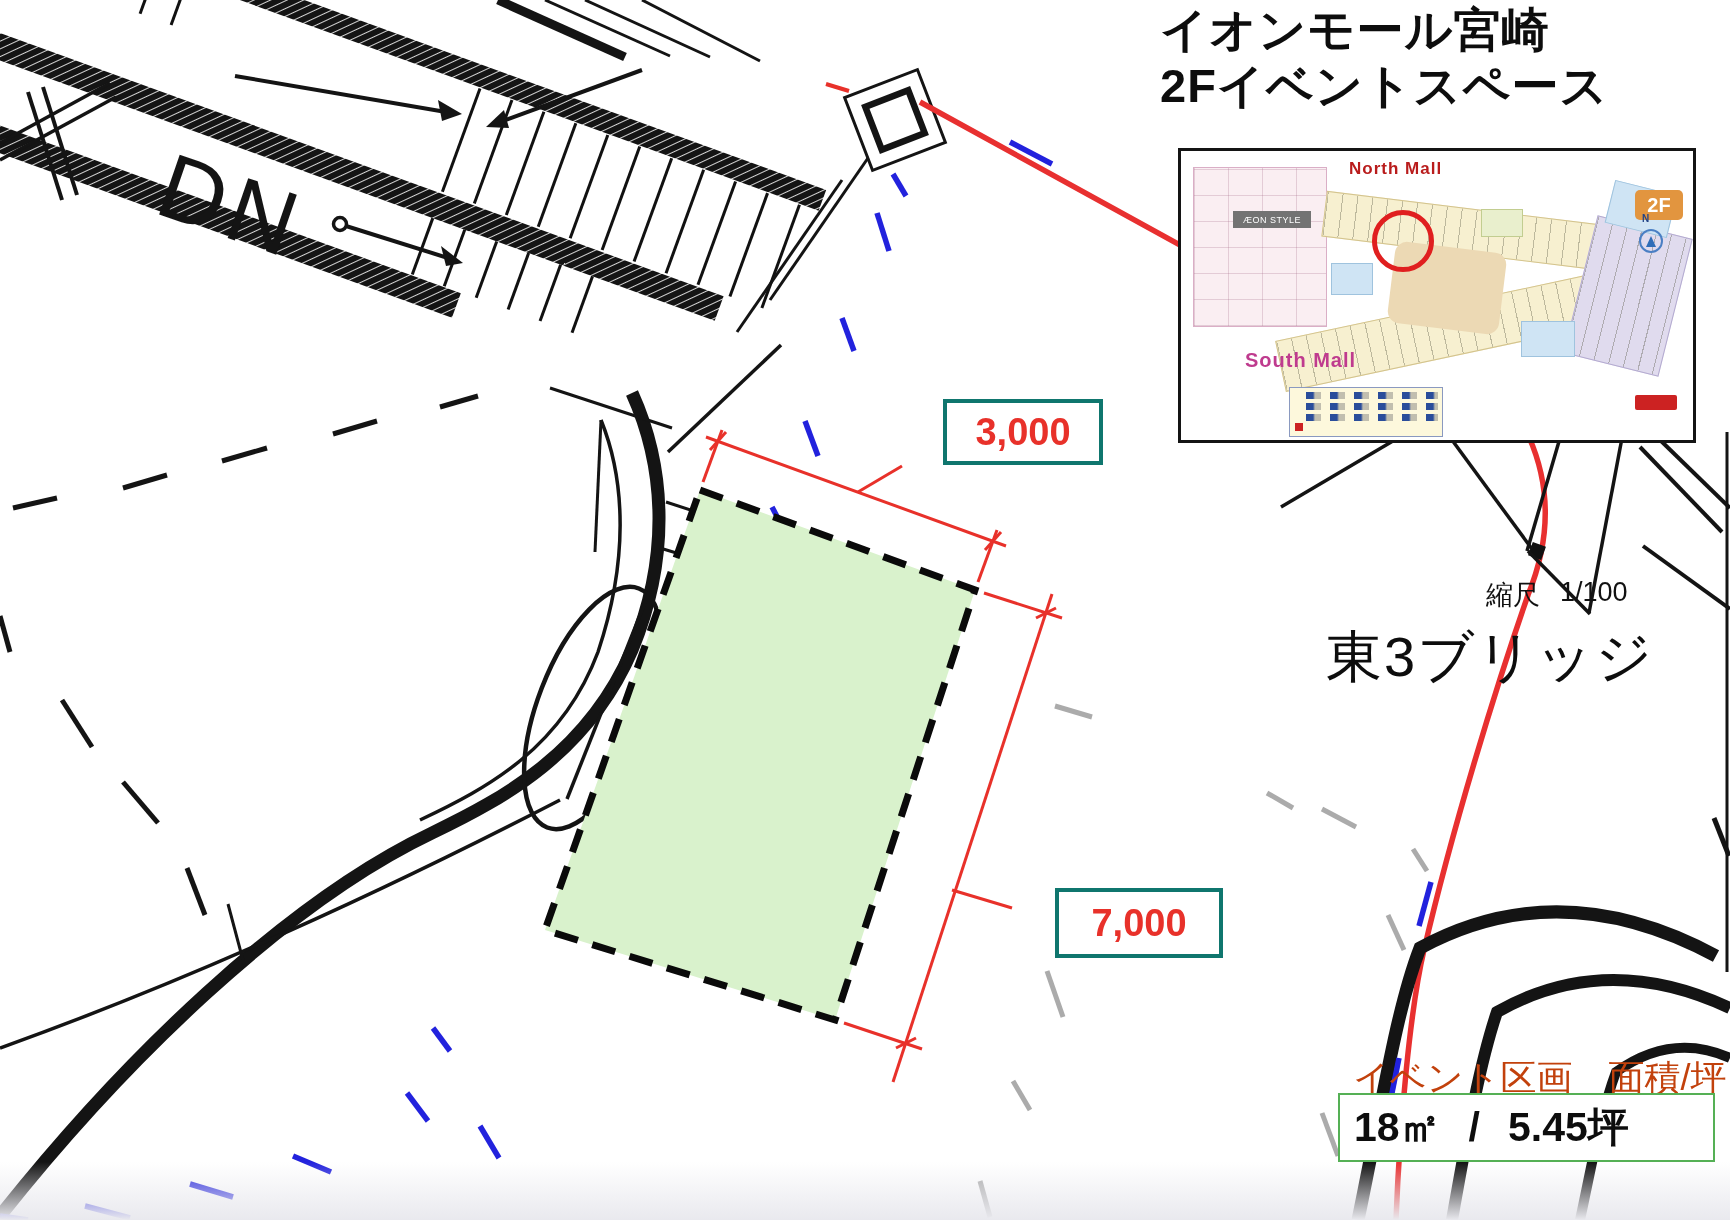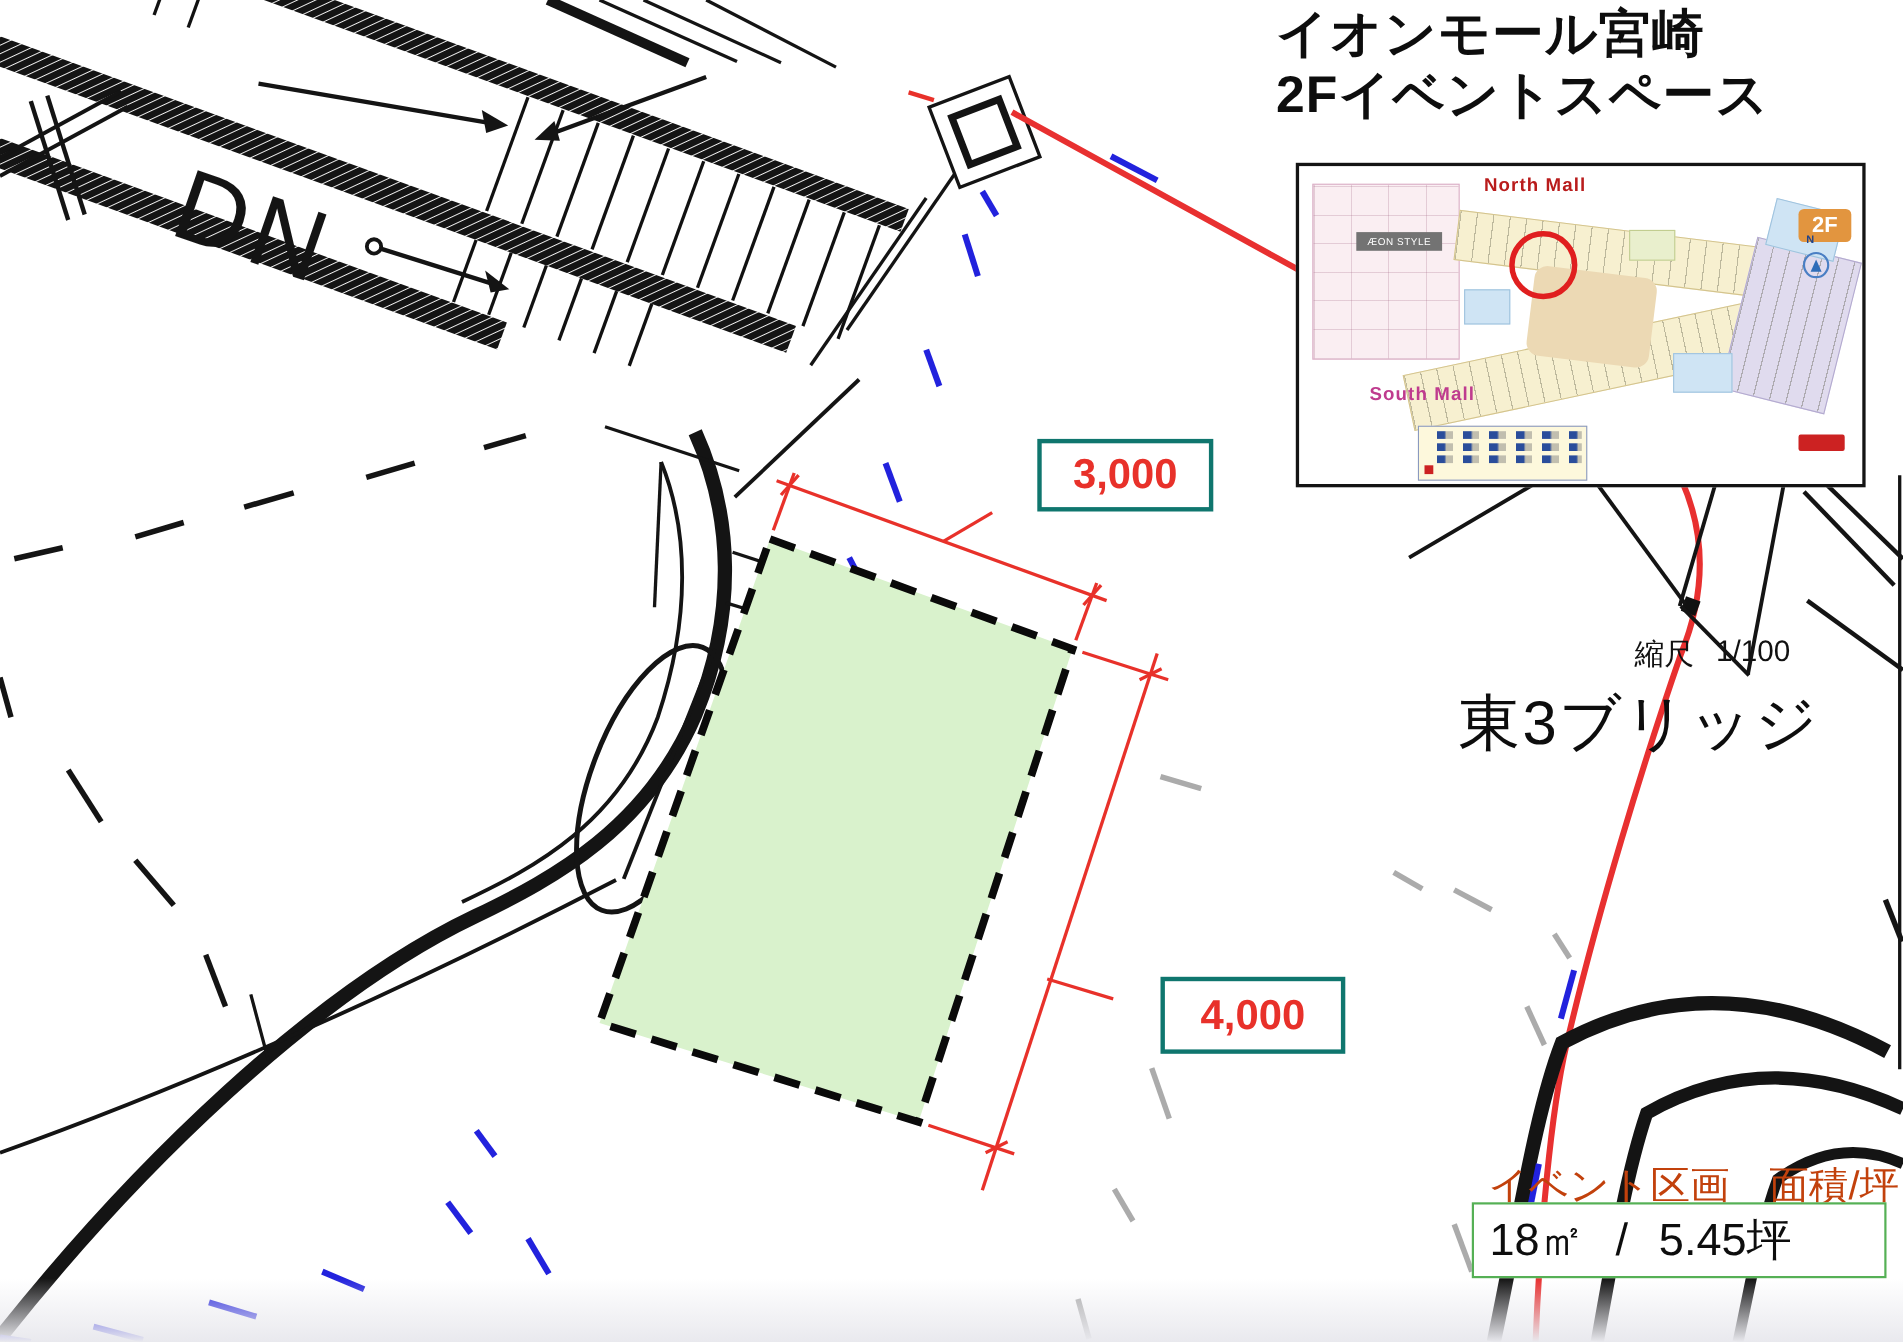--- a/index.html
+++ b/index.html
@@ -8,21 +8,21 @@
   .abs{position:absolute;}
   #plan-svg{position:absolute;left:0;top:0;z-index:0;}
   .bottom-fade{left:0;bottom:0;width:1730px;height:58px;z-index:1;
     background:linear-gradient(180deg,rgba(255,255,255,0),#e9e9ee);pointer-events:none;}
   
   #map-inset{left:1178px;top:148px;width:512px;height:289px;background:#fff;
     border:3px solid #141414;z-index:2;overflow:hidden;}
   #map-inset .blob{position:absolute;}
   .cells-v{background-image:repeating-linear-gradient(90deg,rgba(80,80,60,.35) 0 1px,transparent 1px 15px);}
   .north-label{left:168px;top:8px;font-size:17px;font-weight:600;color:#b91c1c;letter-spacing:1px;}
-  .south-label{left:64px;top:198px;font-size:17px;font-weight:600;color:#bf3b8e;letter-spacing:1px;}
+  .south-label{left:64px;top:198px;font-size:20px;font-weight:600;color:#bf3b8e;letter-spacing:1px;}
   .floor-badge{right:10px;top:8px;width:48px;height:30px;background:#e2953f;border-radius:5px;
     color:#fff;font-size:20px;font-weight:bold;display:flex;align-items:center;justify-content:center;margin-top:31px;}
   .aeon-style{left:52px;top:60px;width:78px;height:17px;background:#737373;color:#fff;font-size:9px;
     display:flex;align-items:center;justify-content:center;letter-spacing:.5px;}
   .legend-row{height:7px;margin:4px 4px 0 16px;
     background-image:repeating-linear-gradient(90deg,#2a4d9b 0 7px,rgba(120,120,120,.45) 9px 15px,transparent 15px 24px);}
   .compass-circle{left:458px;top:78px;width:20px;height:20px;border:2px solid #4a7fc4;border-radius:50%;
     display:flex;align-items:center;justify-content:center;}
   .compass-needle{width:0;height:0;border-left:5px solid transparent;border-right:5px solid transparent;
     border-bottom:11px solid #2f6db8;}
@@ -30,21 +30,21 @@
   .red-ring{left:191px;top:59px;width:52px;height:52px;border:5px solid #e01f1f;border-radius:50%;background:transparent;}
   
   .title-block{left:1160px;top:2px;width:560px;text-align:left;z-index:3;color:#0d0d0d;
     font-size:47px;font-weight:600;line-height:56px;letter-spacing:1px;}
   .scale-line{left:1486px;top:577px;z-index:3;display:flex;gap:20px;color:#111;
     font-size:27px;font-weight:400;}
   .bridge-title{left:1326px;top:620px;z-index:3;color:#0d0d0d;font-size:56px;font-weight:500;letter-spacing:2px;}
   .area-caption{left:1353px;top:1054px;z-index:3;color:#c2410c;font-size:36px;font-weight:500;}
   .area-box{left:1338px;top:1093px;width:377px;height:69px;z-index:3;background:#fff;
     border:2.5px solid #55b055;display:flex;align-items:center;gap:28px;padding-left:14px;box-sizing:border-box;
-    color:#0d0d0d;font-size:41px;font-weight:400;}
+    color:#0d0d0d;font-size:41px;font-weight:700;}
   .dim-box{z-index:3;background:#fff;border:4px solid #0f766e;color:#e8312a;
     display:flex;align-items:center;justify-content:center;font-size:38px;font-weight:bold;box-sizing:border-box;margin-left:43px;}
   #dim-top{left:900px;top:399px;width:160px;height:66px;}
   #dim-side{left:1012px;top:888px;width:168px;height:70px;}
 </style>
 </head>
 <body>
 
 <div id="stage">
 
@@ -264,15 +264,15 @@
 
   <div class="abs area-caption">イベント区画　面積/坪</div>
 
   <div class="abs area-box">
     <span>18㎡</span>
     <span>/</span>
     <span>5.45坪</span>
   </div>
 
   <div id="dim-top" class="abs dim-box">3,000</div>
-  <div id="dim-side" class="abs dim-box">4,000</div>
+  <div id="dim-side" class="abs dim-box">7,000</div>
 
 </div>
 
 </body></html>

